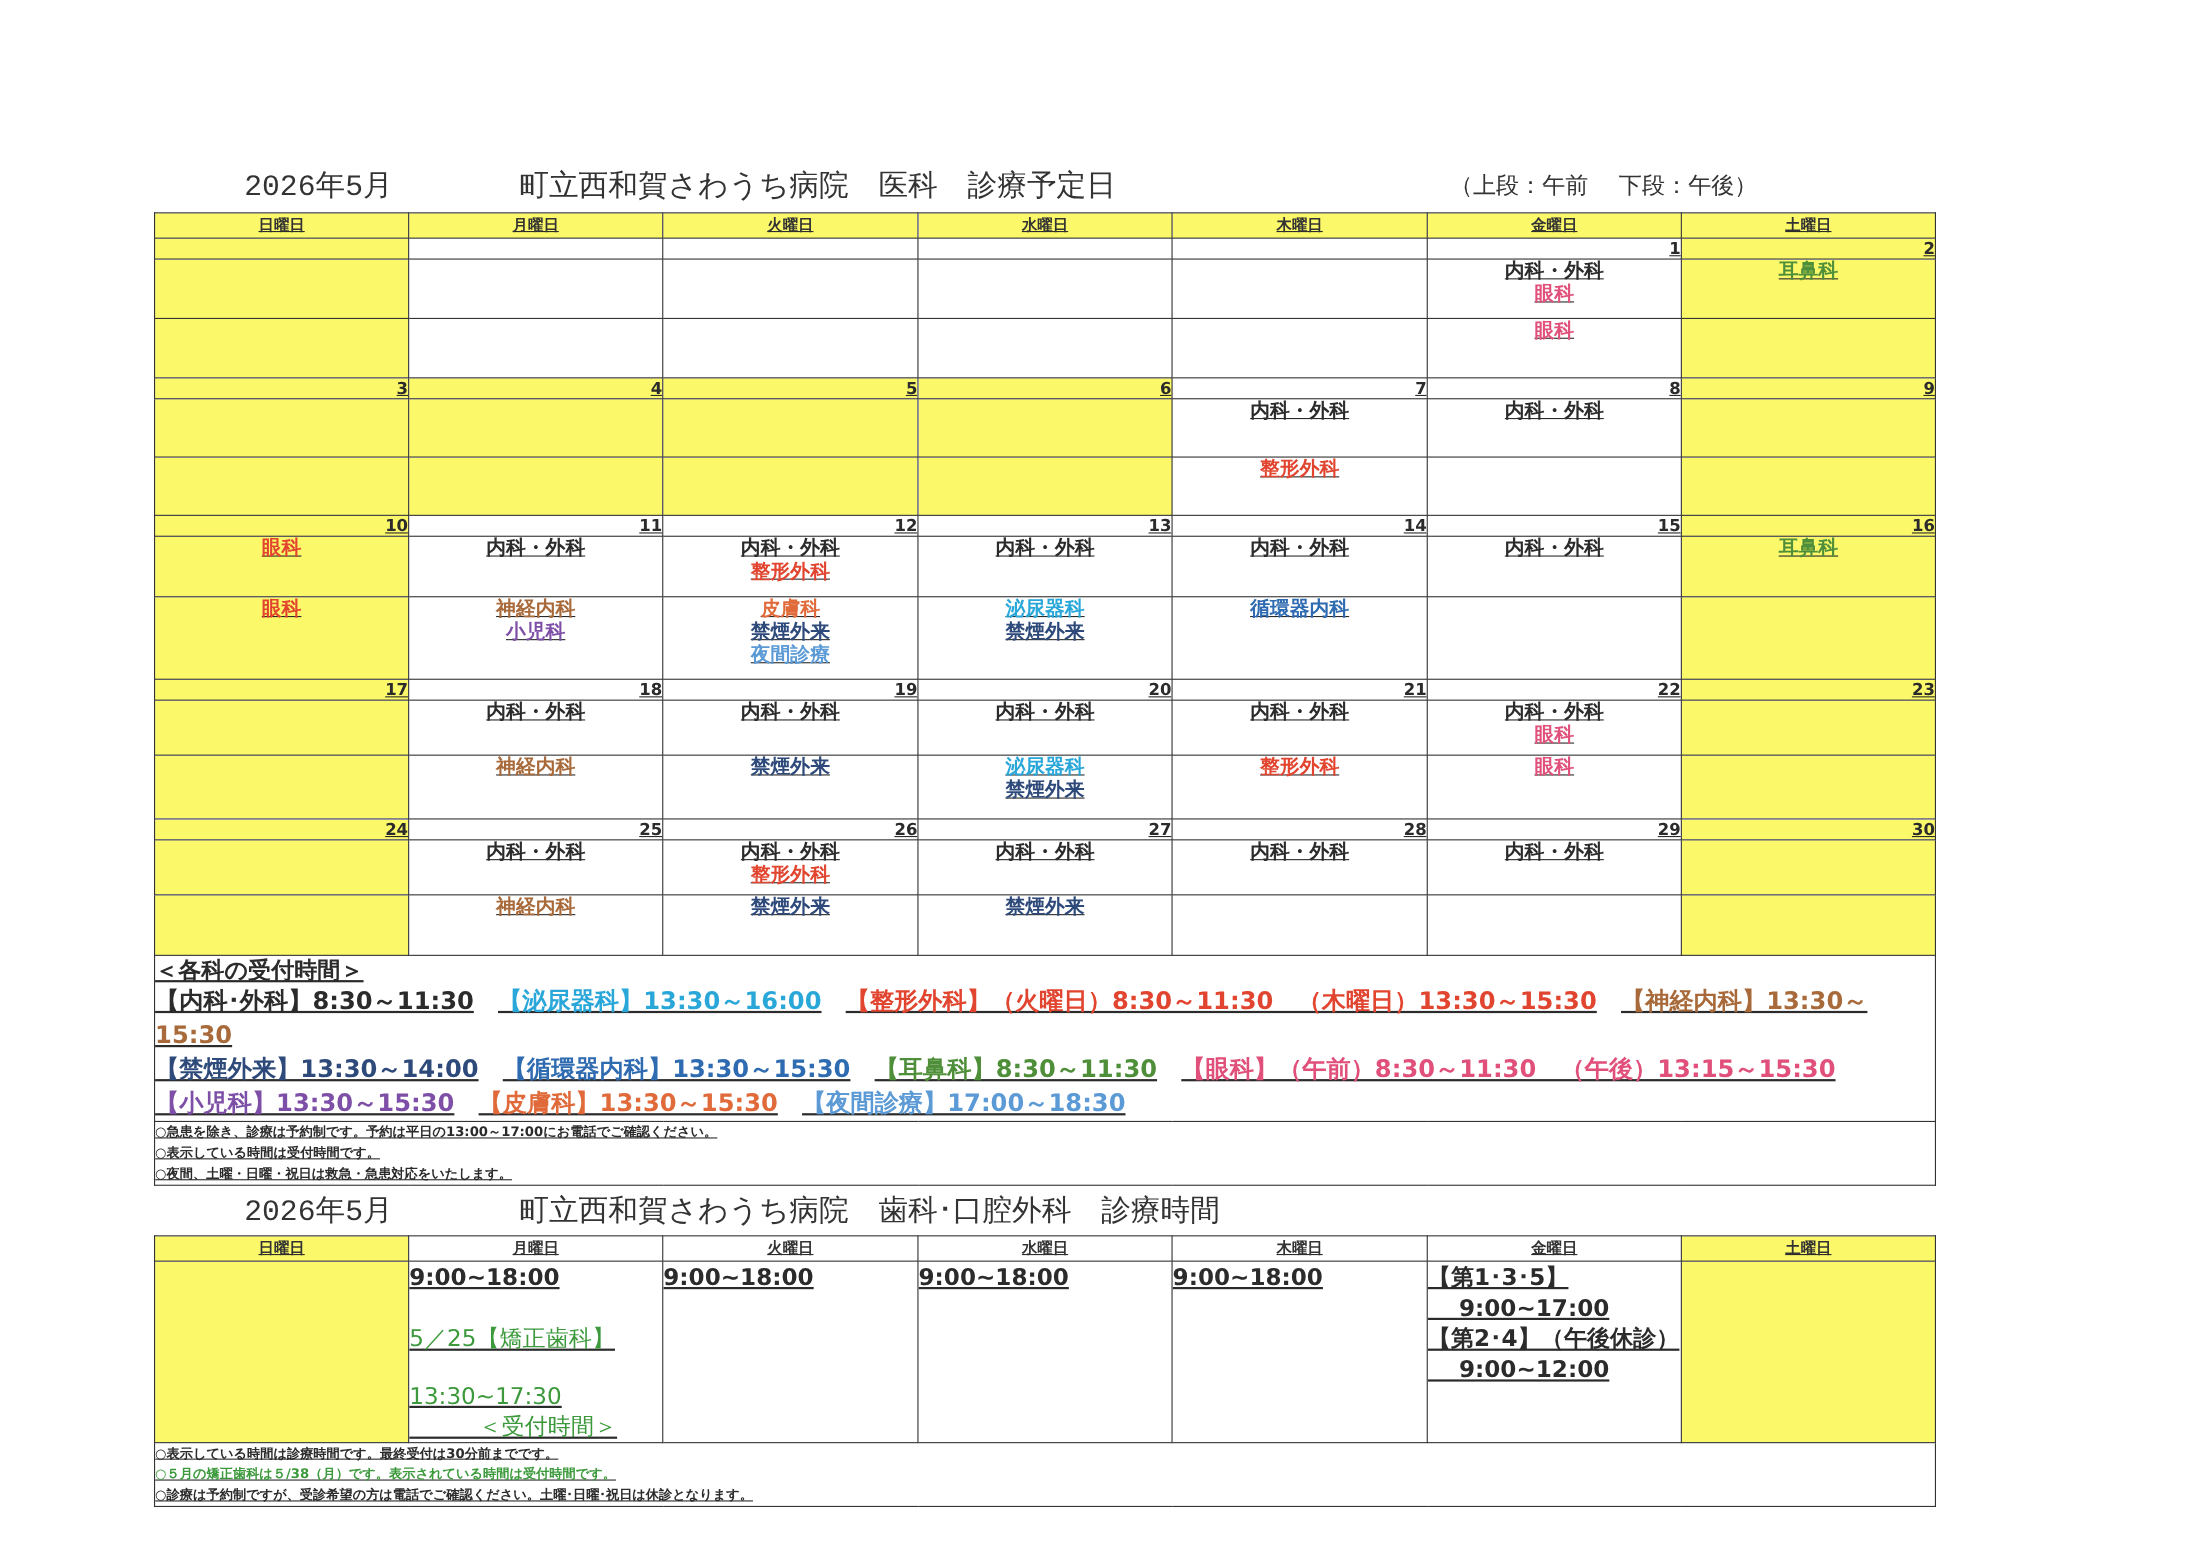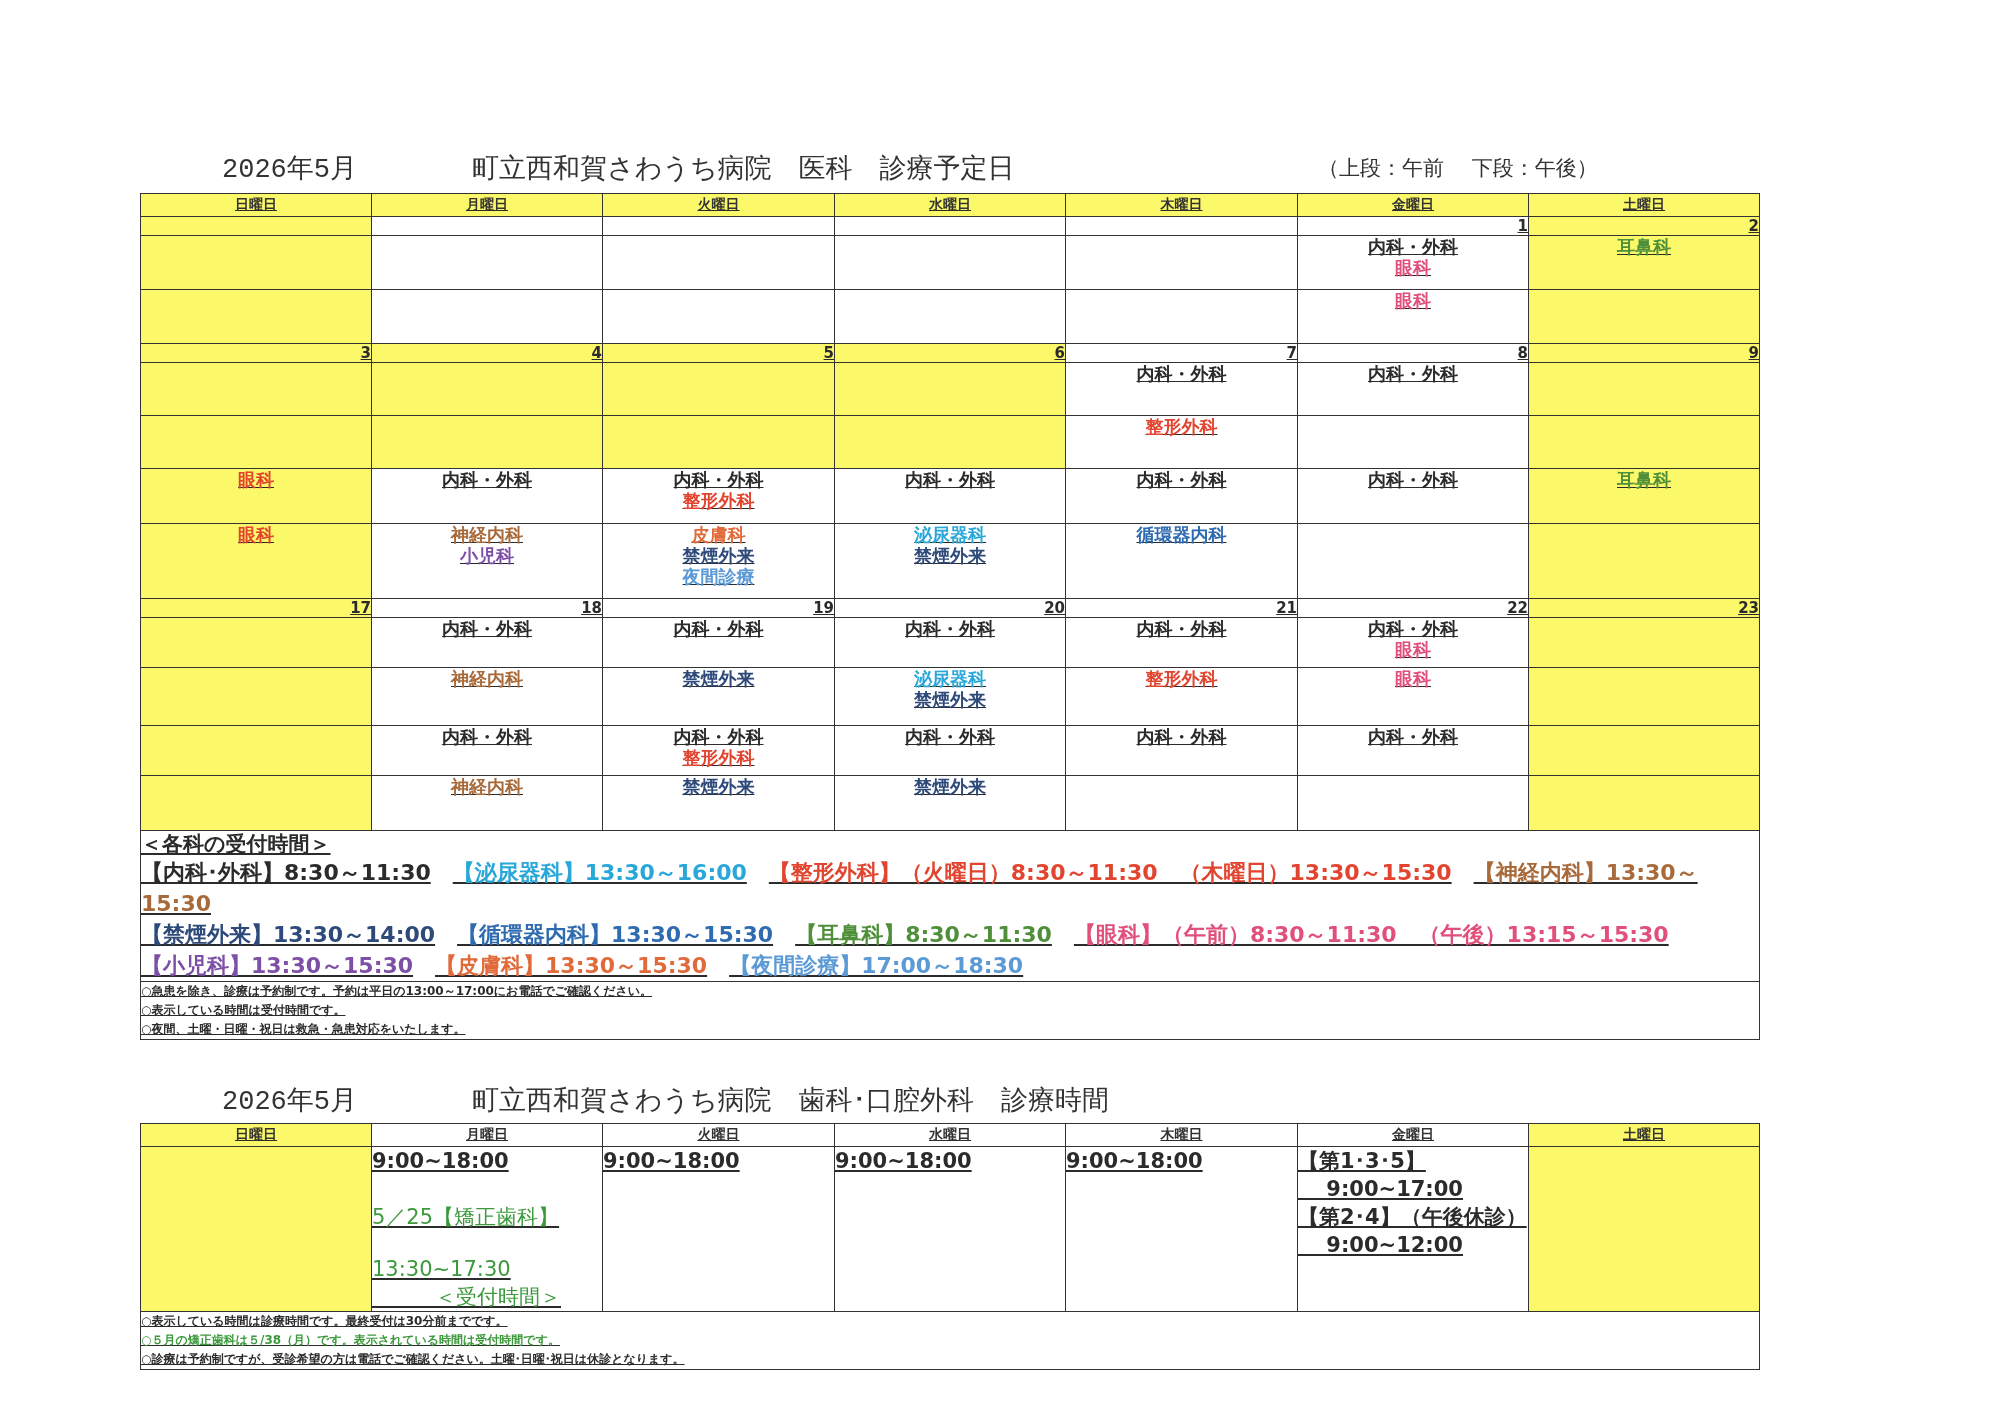--- a/index.html
+++ b/index.html
@@ -122,20 +122,29 @@
         <td class="slot y"></td>
         <td class="slot y"></td>
         <td class="slot y"></td>
         <td class="slot y"></td>
         <td class="slot w">
           <div class="seikei">整形外科</div>
         </td>
         <td class="slot w"></td>
         <td class="slot y"></td>
       </tr>
+      <tr>
+        <td class="date y">10</td>
+        <td class="date w">11</td>
+        <td class="date w">12</td>
+        <td class="date w">13</td>
+        <td class="date w">14</td>
+        <td class="date w">15</td>
+        <td class="date y">16</td>
+      </tr>
       <tr style="height: 55px;">
         <td class="slot y">
           <div class="seikei">眼科</div>
         </td>
         <td class="slot w">
           <div class="naika">内科・外科</div>
         </td>
         <td class="slot w">
           <div class="naika">内科・外科</div>
           <div class="seikei">整形外科</div>
@@ -217,20 +226,29 @@
           <div class="hinyo">泌尿器科</div>
           <div class="kinen">禁煙外来</div>
         </td>
         <td class="slot w">
           <div class="seikei">整形外科</div>
         </td>
         <td class="slot w">
           <div class="ganka">眼科</div>
         </td>
         <td class="slot y"></td>
+      </tr>
+      <tr>
+        <td class="date y">24</td>
+        <td class="date w">25</td>
+        <td class="date w">26</td>
+        <td class="date w">27</td>
+        <td class="date w">28</td>
+        <td class="date w">29</td>
+        <td class="date y">30</td>
       </tr>
       <tr style="height: 50px;">
         <td class="slot y"></td>
         <td class="slot w">
           <div class="naika">内科・外科</div>
         </td>
         <td class="slot w">
           <div class="naika">内科・外科</div>
           <div class="seikei">整形外科</div>
         </td>

